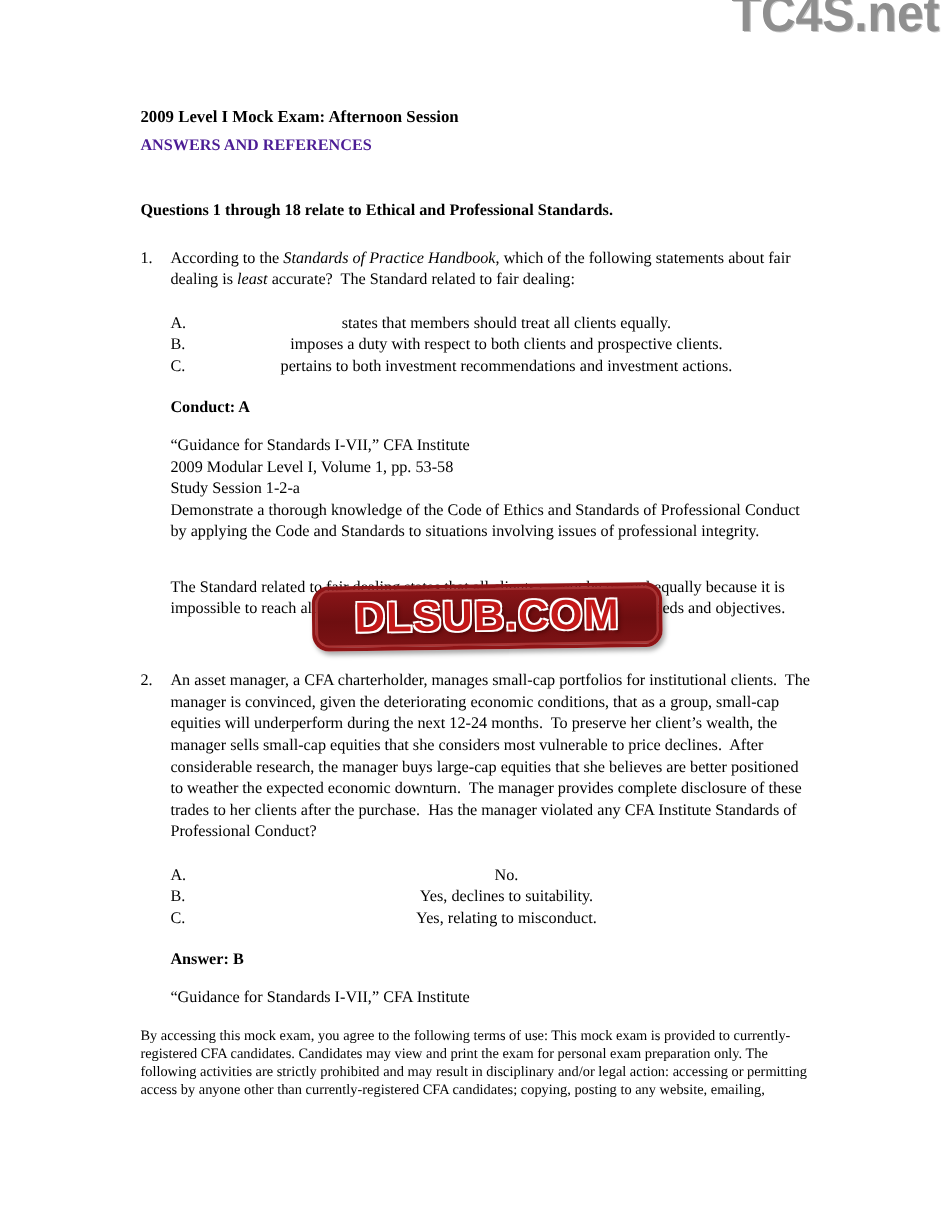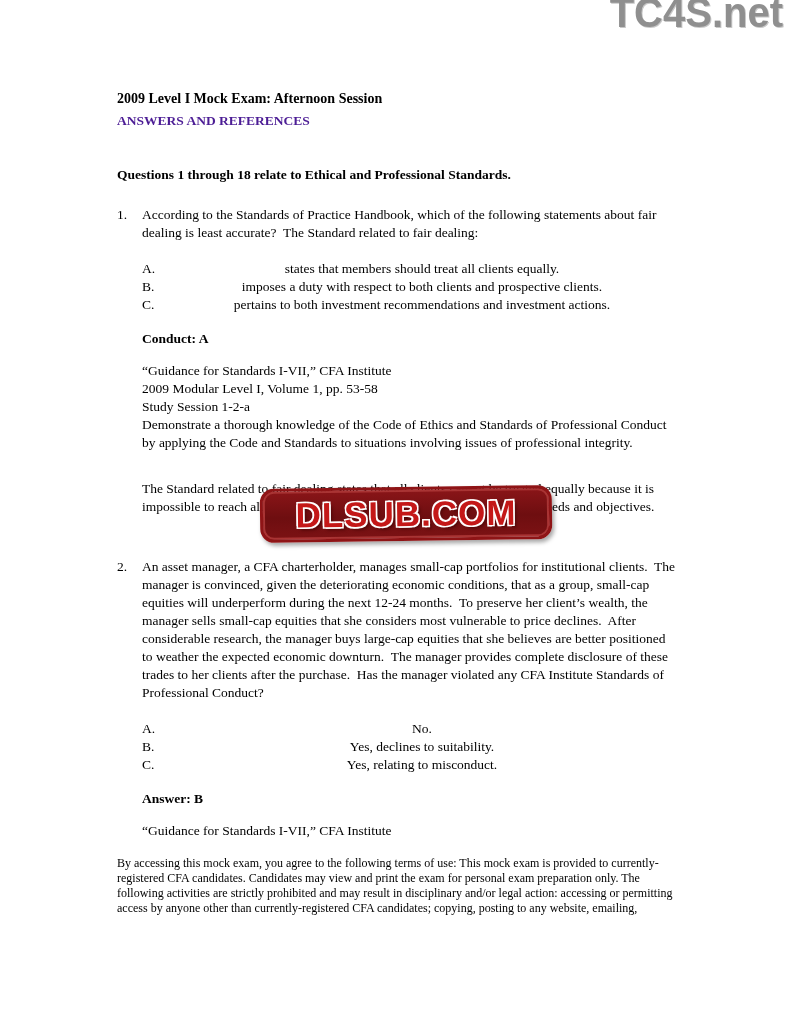--- a/index.html
+++ b/index.html
@@ -97,21 +97,21 @@
     margin-top: 36px;
     font-weight: bold;
     white-space: pre-wrap;
   }
   .question { margin-top: 22px; }
   .q2 { margin-top: 42px; }
   .q-row { display: flex; }
   .q-num { width: 25px; flex: 0 0 25px; }
   .q-stem { flex: 1; white-space: pre-wrap; }
   .q-body { margin-left: 25px; }
-  .italic { }
+  .italic { font-style: italic; }
   .choices { margin-top: 18px; }
   .choice { display: flex; }
   .choice-letter { width: 26px; flex: 0 0 26px; }
   .choice-text { flex: 1; white-space: pre-wrap; text-align: center; }
   .answer { margin-top: 16px; font-weight: bold; }
   .refs { margin-top: 14px; }
   .ref-line { white-space: pre-wrap; }
   .explanation { margin-top: 28px; white-space: pre-wrap; }
   .footer-terms {
     margin-top: 16px;

